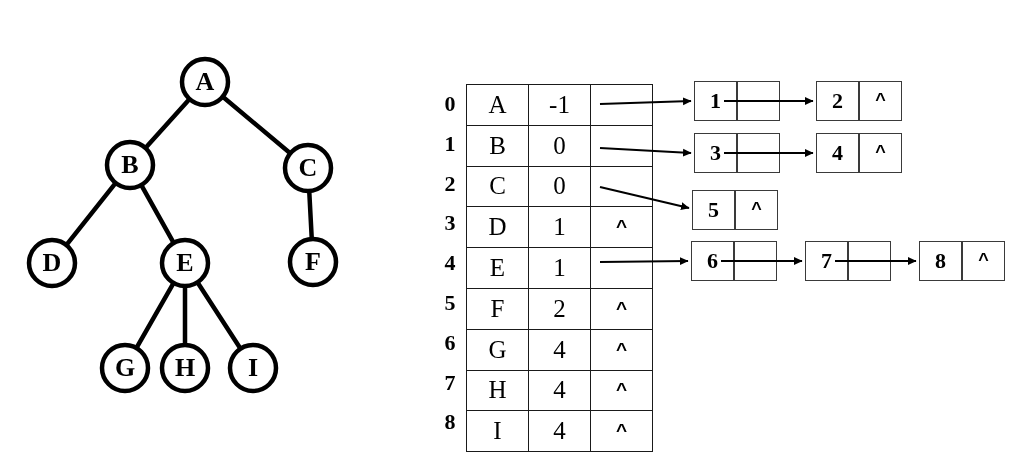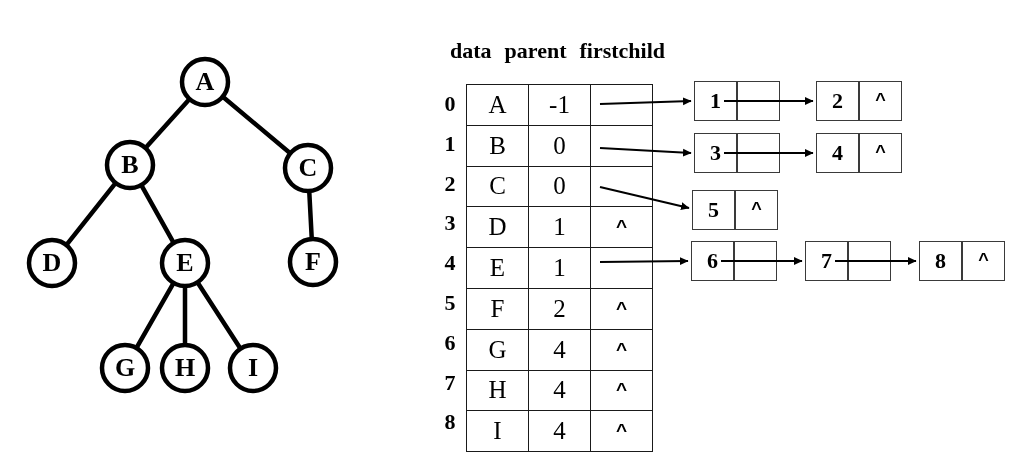--- a/index.html
+++ b/index.html
@@ -170,23 +170,20 @@
         <div class="tree-node-label" style="left: 285px; top: 145px;">C</div>
         <div class="tree-node-label" style="left: 29px; top: 240px;">D</div>
         <div class="tree-node-label" style="left: 162px; top: 240px;">E</div>
         <div class="tree-node-label" style="left: 290px; top: 239px;">F</div>
         <div class="tree-node-label" style="left: 102px; top: 345px;">G</div>
         <div class="tree-node-label" style="left: 162px; top: 345px;">H</div>
         <div class="tree-node-label" style="left: 230px; top: 345px;">I</div>
       </div>
   </div>
 
-  <div id="table-header">
-    <span>data</span><span class="hdr-gap"></span><span>parent</span><span class="hdr-gap"></span><span>firstchild</span>
-  </div>
 
   <div id="row-indices">
       <div class="row-index" style="left: 438px; top: 91px;">0</div>
       <div class="row-index" style="left: 438px; top: 130.8px;">1</div>
       <div class="row-index" style="left: 438px; top: 170.6px;">2</div>
       <div class="row-index" style="left: 438px; top: 210.4px;">3</div>
       <div class="row-index" style="left: 438px; top: 250.2px;">4</div>
       <div class="row-index" style="left: 438px; top: 290px;">5</div>
       <div class="row-index" style="left: 438px; top: 329.8px;">6</div>
       <div class="row-index" style="left: 438px; top: 369.6px;">7</div>

